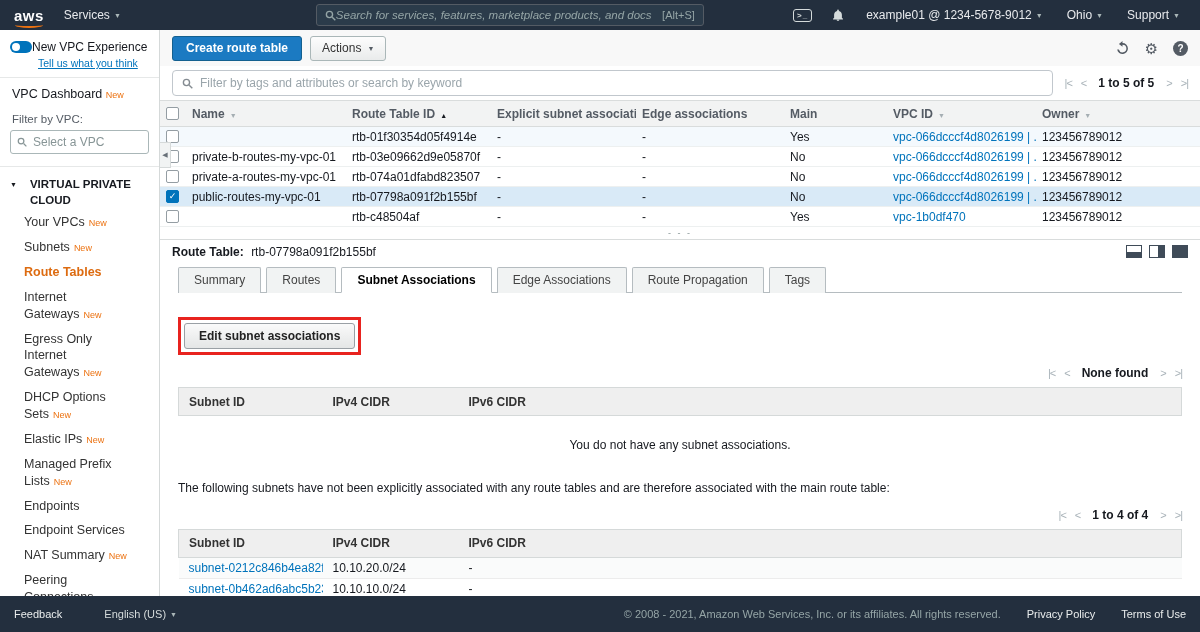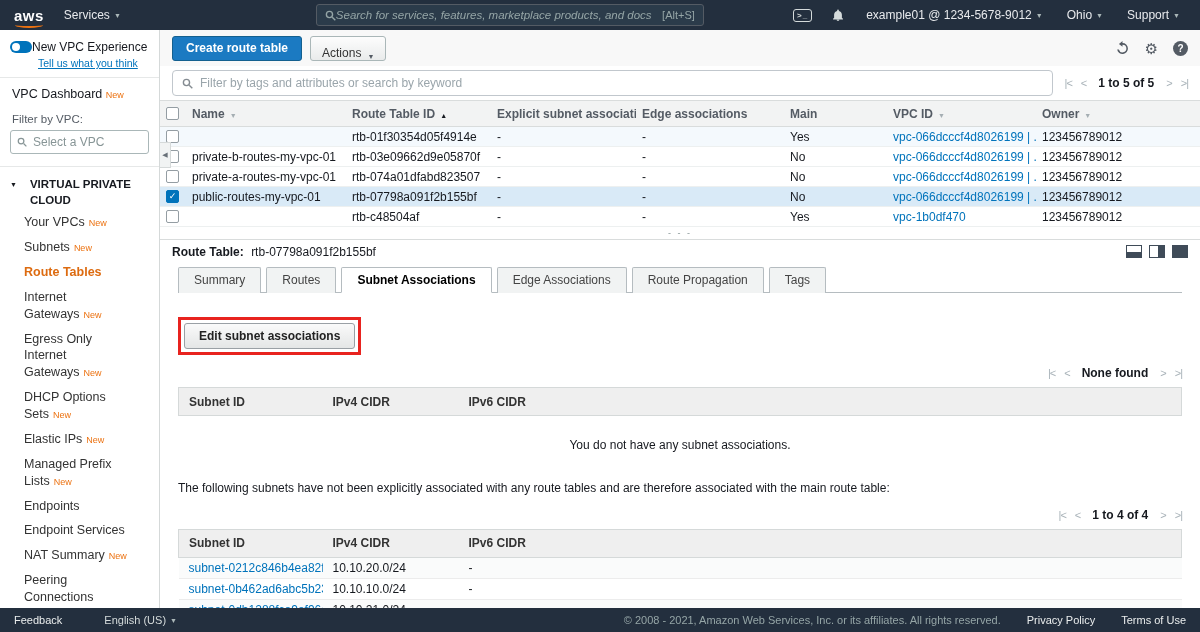--- a/index.html
+++ b/index.html
@@ -12,21 +12,21 @@
   .tb-item{padding:0 10px;font-size:12px;color:#e8eaed;cursor:pointer;white-space:nowrap;display:flex;align-items:center;gap:4px}
   .tb-caret{font-size:7px;color:#aab7b8}
   .tb-search{margin-left:185px;width:388px;height:22px;background:#2b3b4a;border:1px solid #545b64;border-radius:3px;display:flex;align-items:center;padding:0 8px;}
   .tb-search .ph{flex:1;font-style:italic;font-size:11.5px;color:#95a5a6;white-space:nowrap;overflow:hidden}
   .tb-search .kbd{font-size:11px;color:#95a5a6}
   .tb-right{margin-left:auto;display:flex;align-items:center;gap:4px;padding-right:10px}
   .shell-icon{border:1px solid #d5dbdb;border-radius:3px;color:#d5dbdb;font-size:8px;font-weight:bold;padding:1px 3px;letter-spacing:1px}
   .icon-btn{display:flex;align-items:center;justify-content:center;padding:0 8px;cursor:pointer}
 
   
-  .footer{position:absolute;left:0;right:0;bottom:0;height:24px;background:#232f3e;display:flex;align-items:center;font-size:11px;color:#d5dbdb;padding:0 14px;z-index:20}
+  .footer{position:absolute;left:0;right:0;bottom:0;height:36px;background:#232f3e;display:flex;align-items:center;font-size:11px;color:#d5dbdb;padding:0 14px;z-index:20}
   .footer .f-link{color:#eaeded;cursor:pointer;white-space:nowrap}
   .footer .lang{margin-left:42px;display:flex;gap:4px;align-items:center}
   .copyright{margin-left:auto;color:#95a5a6;white-space:nowrap}
   .footer .legal{margin-left:26px}
 
   
   .sidebar{position:absolute;top:30px;bottom:24px;left:0;width:160px;background:#fff;border-right:1px solid #d5d9d9;overflow:hidden}
   .side-new{padding:10px 10px 8px;border-bottom:1px solid #e6e8e8}
   .toggle-row{display:flex;align-items:center;}
   .toggle{width:22px;height:12px;border-radius:6px;background:#0073bb;position:relative;flex:0 0 auto;cursor:pointer}
@@ -42,21 +42,21 @@
   .side-item{padding:4px 24px;font-size:12.5px;color:#333;cursor:pointer;line-height:1.35}
   .side-item .new-badge{color:#ec7211;font-size:9px;margin-left:4px}
   .side-item.selected .lbl{color:#dd6b10;font-weight:bold}
 
   
   .main{position:absolute;top:30px;left:160px;right:0;bottom:24px;background:#fff;overflow:hidden}
   .collapse-handle{position:absolute;left:0;top:112px;width:11px;height:26px;background:#f1f3f3;border:1px solid #d5d9d9;border-left:none;display:flex;align-items:center;justify-content:center;color:#687078;font-size:7px;cursor:pointer;z-index:5}
 
   .actionbar{height:36px;display:flex;align-items:center;gap:8px;padding:0 12px;background:#f8f8f8}
   .btn-primary{height:25px;padding:0 13px;background:#1b7ac2;border:1px solid #14608f;border-radius:3px;color:#fff;font-weight:bold;font-size:12px;cursor:pointer;display:flex;align-items:center}
-  .btn-default{height:25px;padding:0 11px;background:linear-gradient(#fdfdfd,#e9ebeb);border:1px solid #aab7b8;border-radius:3px;color:#333;font-size:12px;cursor:pointer;display:flex;align-items:flex-end;gap:6px}
+  .btn-default{height:25px;padding:0 11px;background:linear-gradient(#fdfdfd,#e9ebeb);border:1px solid #aab7b8;border-radius:3px;color:#333;font-size:12px;cursor:pointer;display:flex;align-items:center;gap:6px}
   .ab-icons{margin-left:auto;display:flex;align-items:center;gap:15px}
   .gear{font-size:15px;color:#545b64;cursor:pointer;line-height:1}
   .help-circle{width:15px;height:15px;border-radius:50%;background:#545b64;color:#fff;font-size:10px;font-weight:bold;display:flex;align-items:center;justify-content:center;cursor:pointer}
 
   .filterbar{height:34px;display:flex;align-items:center;gap:12px;padding:0 12px;background:#fff}
   .filter-input{flex:1;height:26px;border:1px solid #c1c7cd;border-radius:4px;display:flex;align-items:center;gap:7px;padding:0 9px;background:#fff}
   .filter-input input{border:none;outline:none;flex:1;font-size:12px;font-family:"Liberation Sans",sans-serif;color:#333;background:transparent}
   .filter-input input::placeholder{color:#9aa5ab}
 
   .pager{display:flex;align-items:center;gap:9px;white-space:nowrap}

